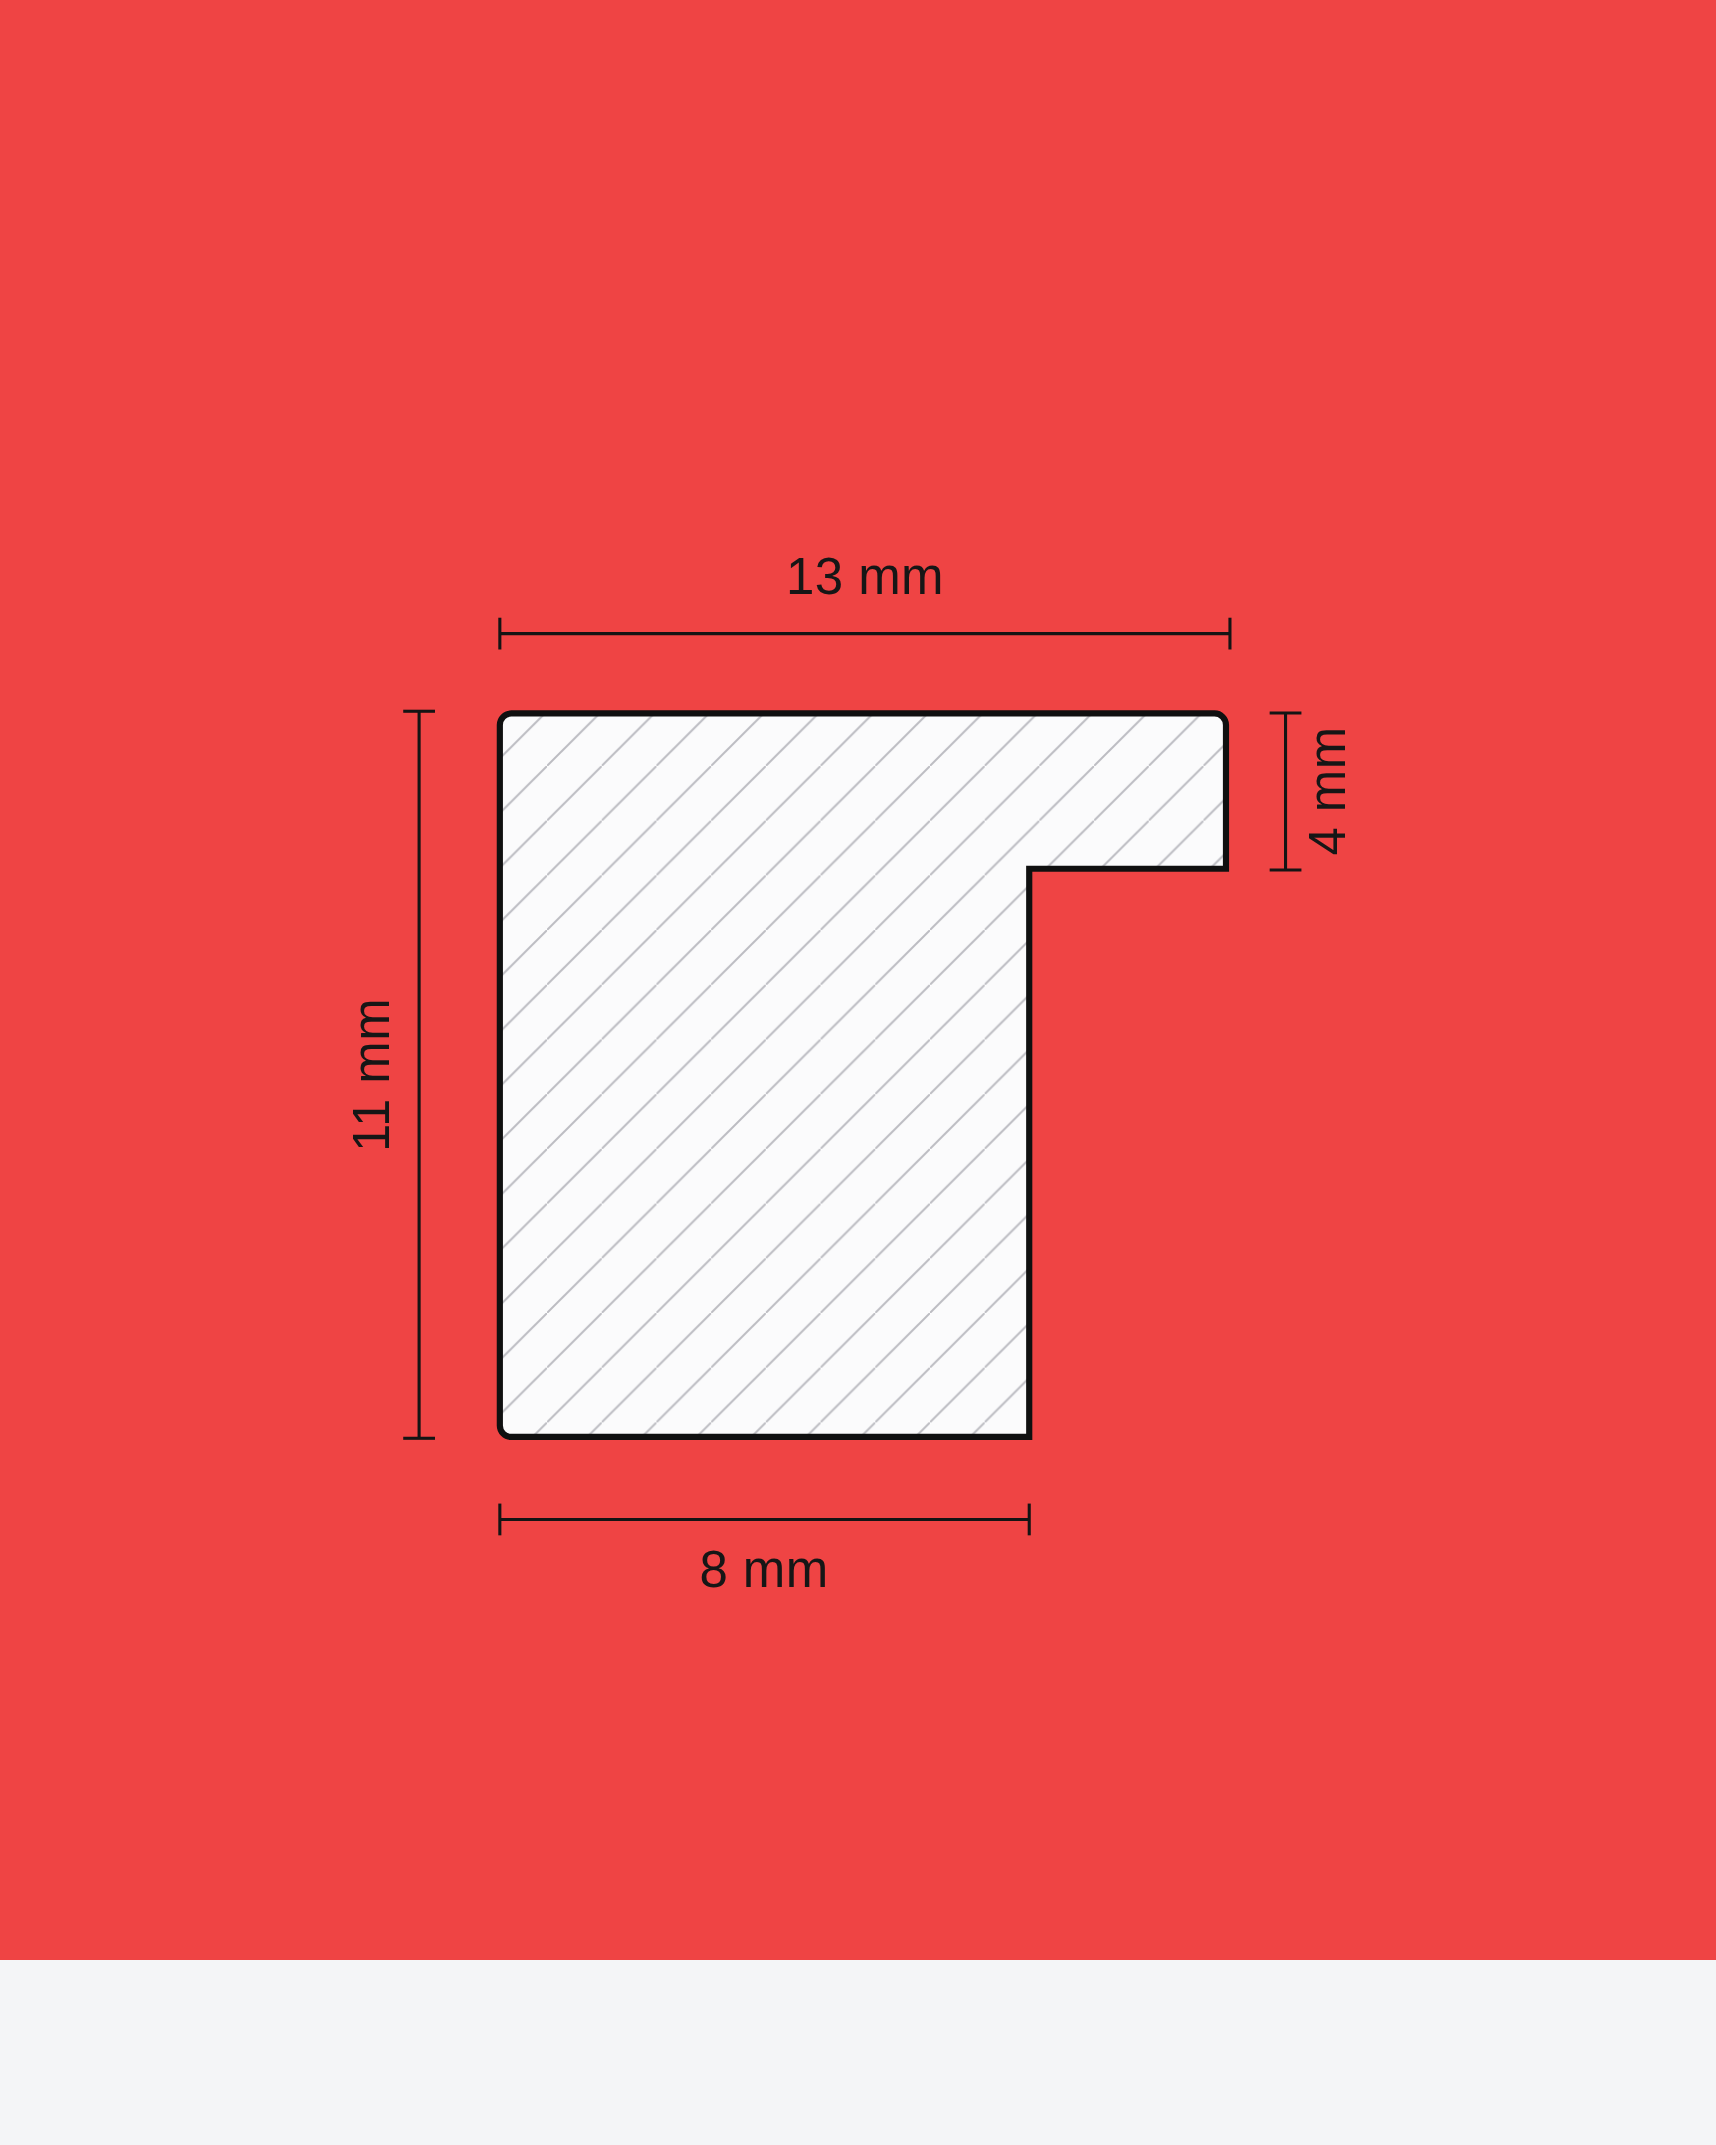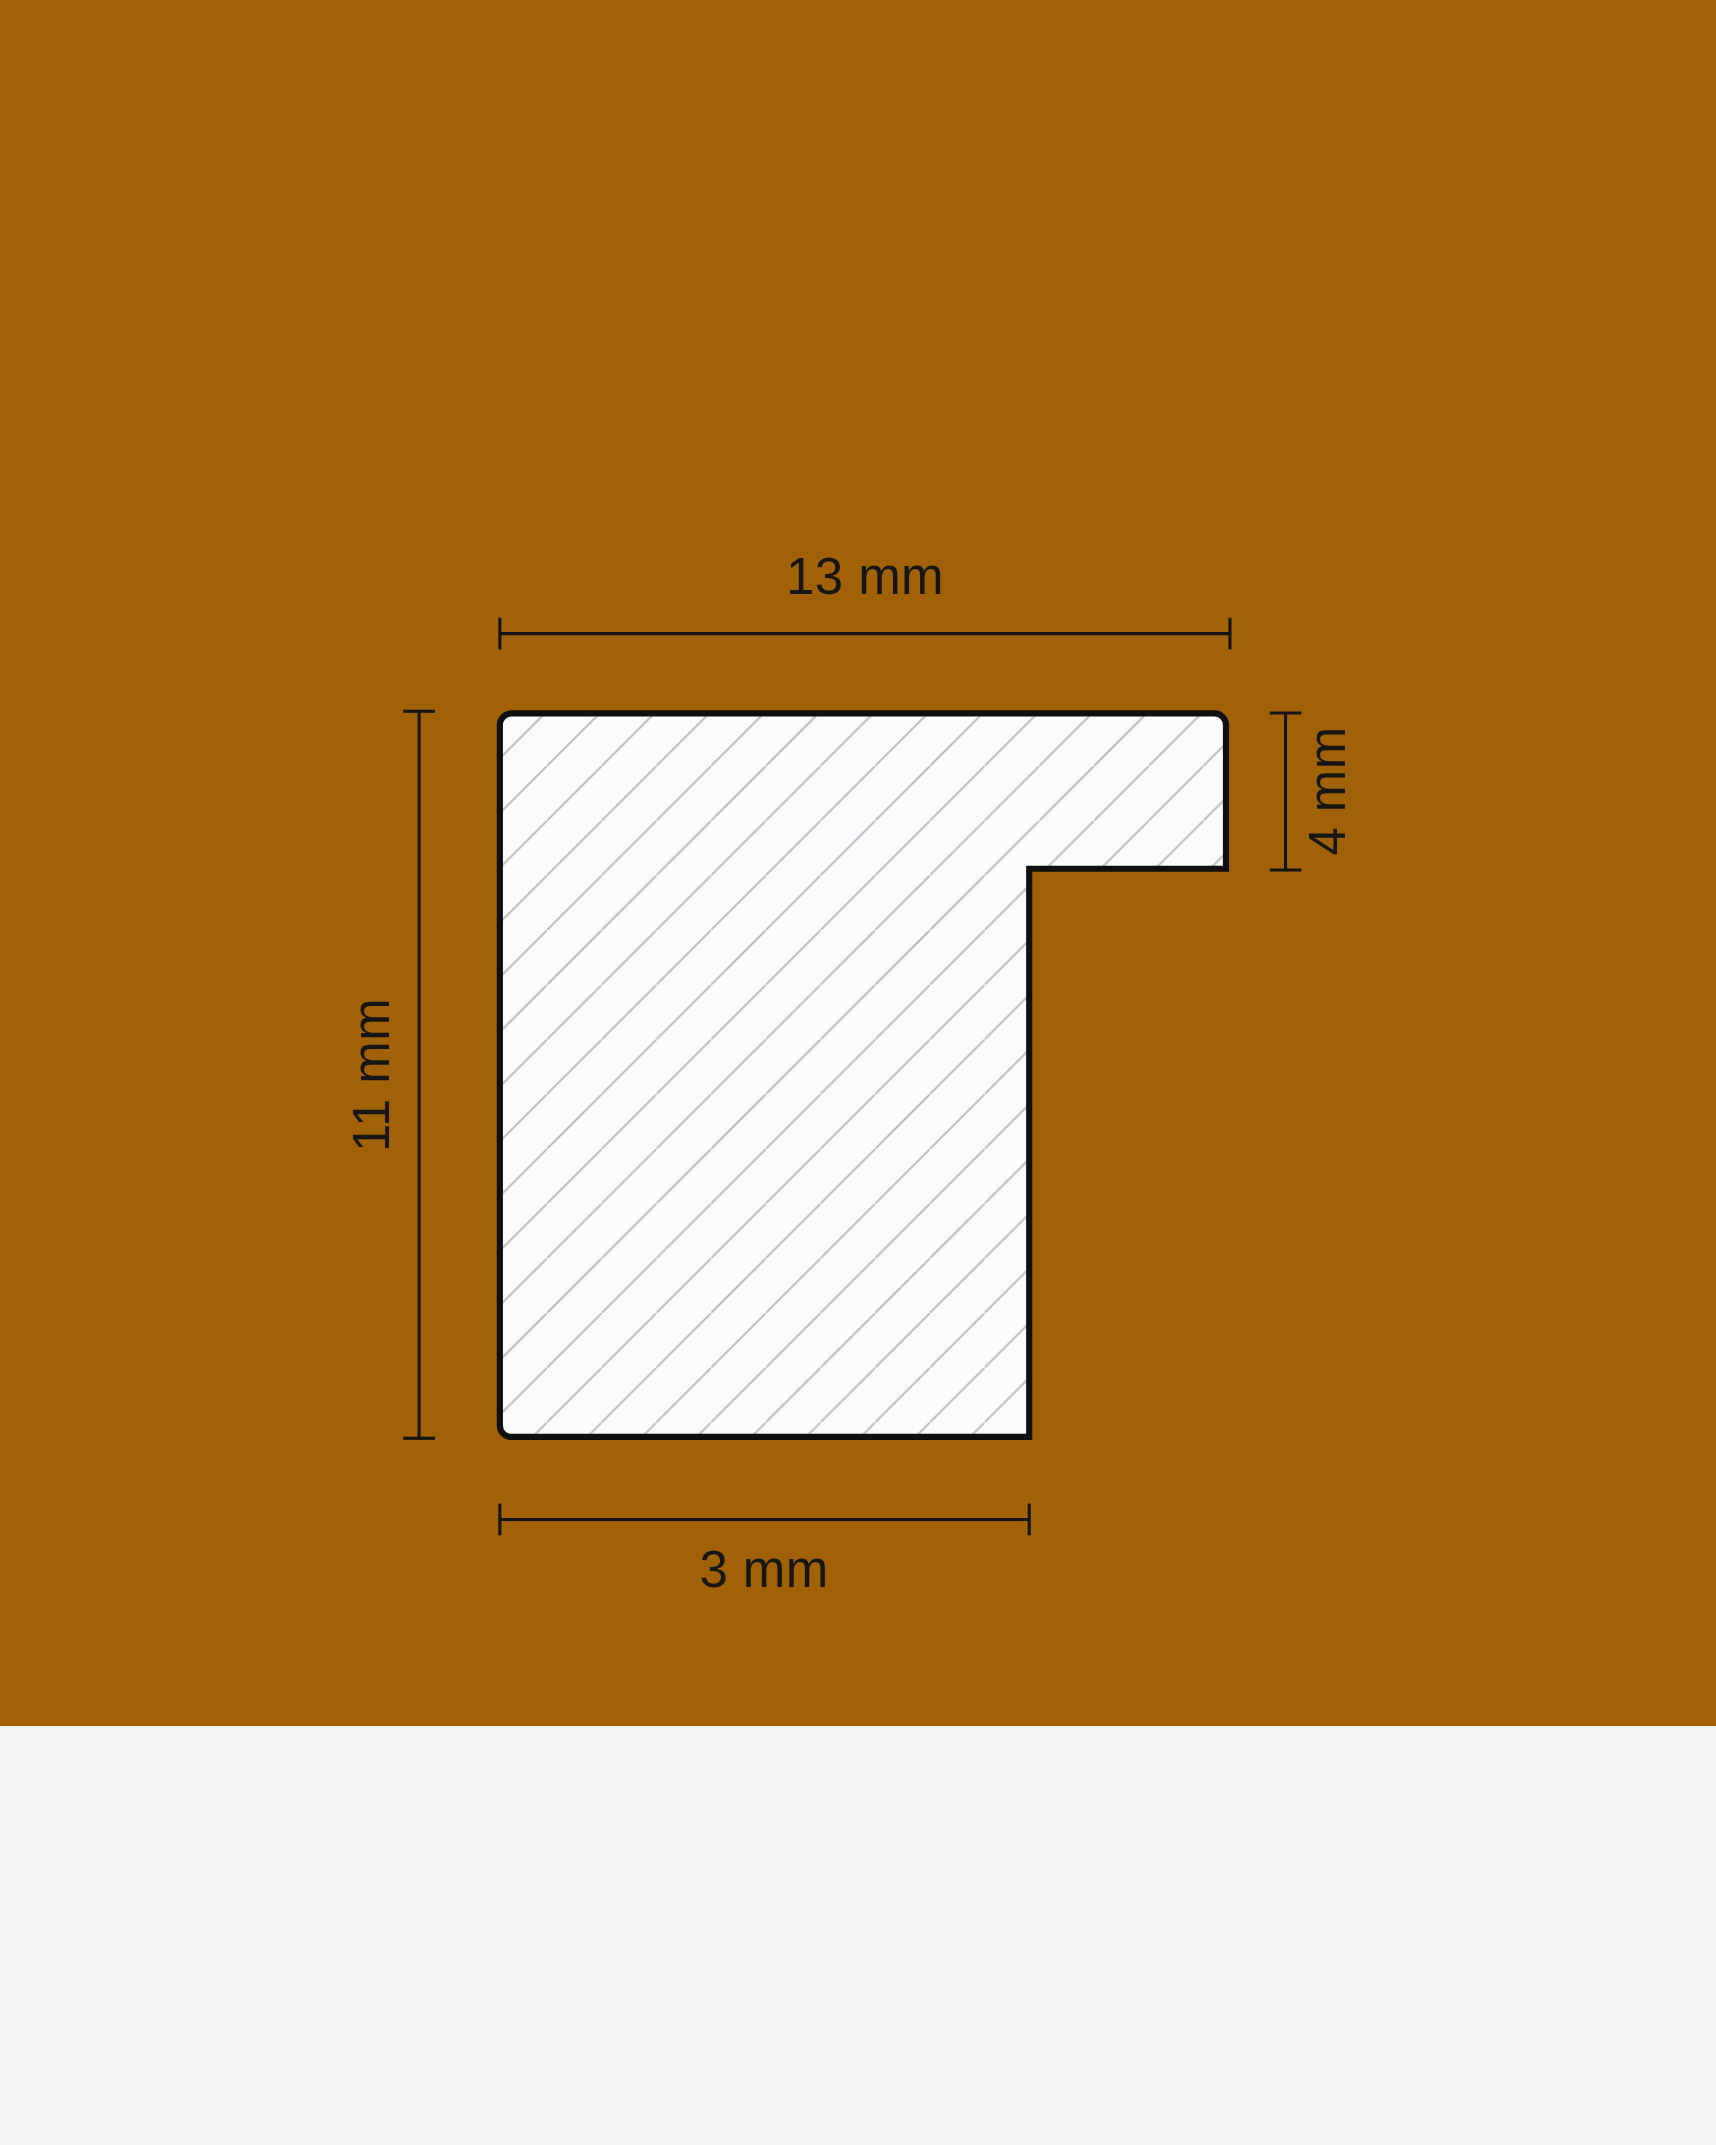--- a/index.html
+++ b/index.html
@@ -8,22 +8,22 @@
   }
   body {
     width: 1717px;
     height: 2146px;
     background: #f4f5f7;
     font-family: "Liberation Sans", sans-serif;
   }
   .canvas {
     position: relative;
     width: 1717px;
-    height: 1726px;
-    background: #a16207;
+    height: 1960px;
+    background: #ef4444;
     overflow: hidden;
   }
   .profile-svg {
     position: absolute;
     left: 0;
     top: 0;
     width: 1717px;
     height: 2146px;
     display: block;
   }
@@ -81,16 +81,16 @@
       <line x1="1439" y1="986" x2="1475" y2="986"></line>
     </g>
   </svg>
 
   <div class="dim-label" style="left:865px; top:576px;">13 mm</div>
 
   <div class="dim-label vertical" style="left:371px; top:1075px;">11 mm</div>
 
   <div class="dim-label vertical" style="left:1327px; top:791px;">4 mm</div>
 
-  <div class="dim-label" style="left:764px; top:1569px;">3 mm</div>
+  <div class="dim-label" style="left:764px; top:1569px;">8 mm</div>
 
 </div>
 
 
 </body></html>

